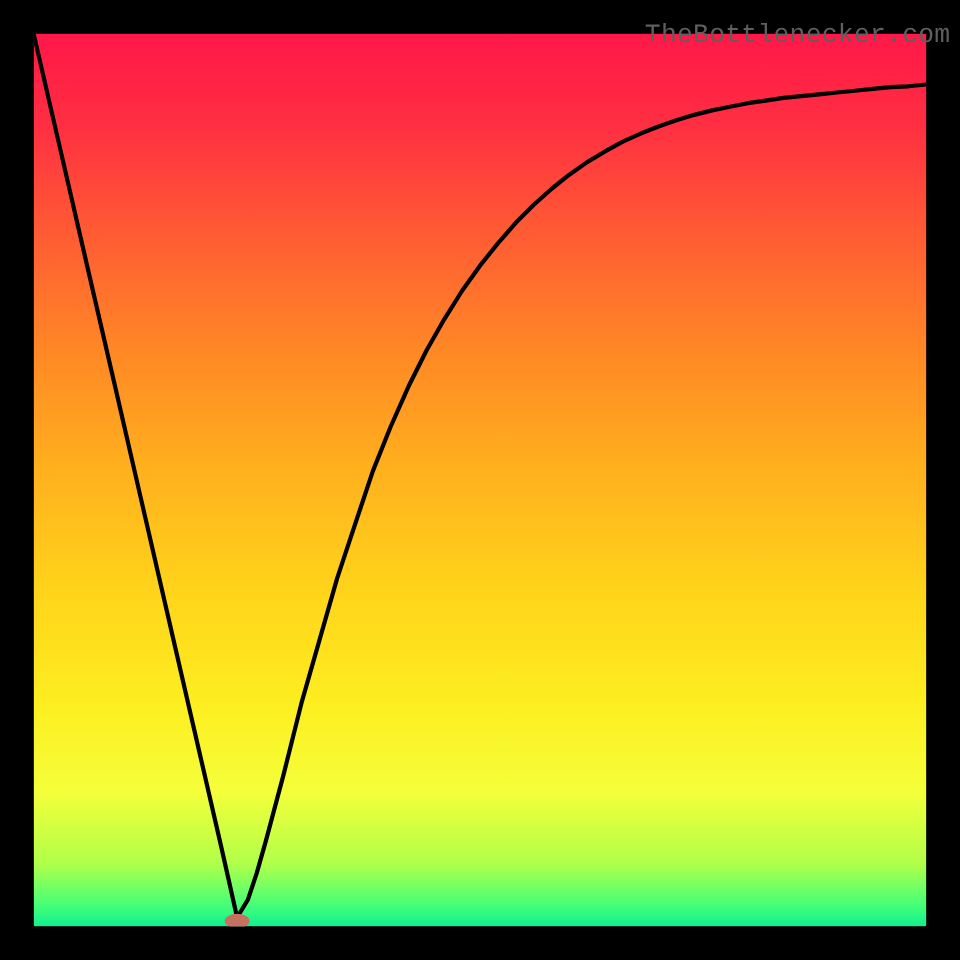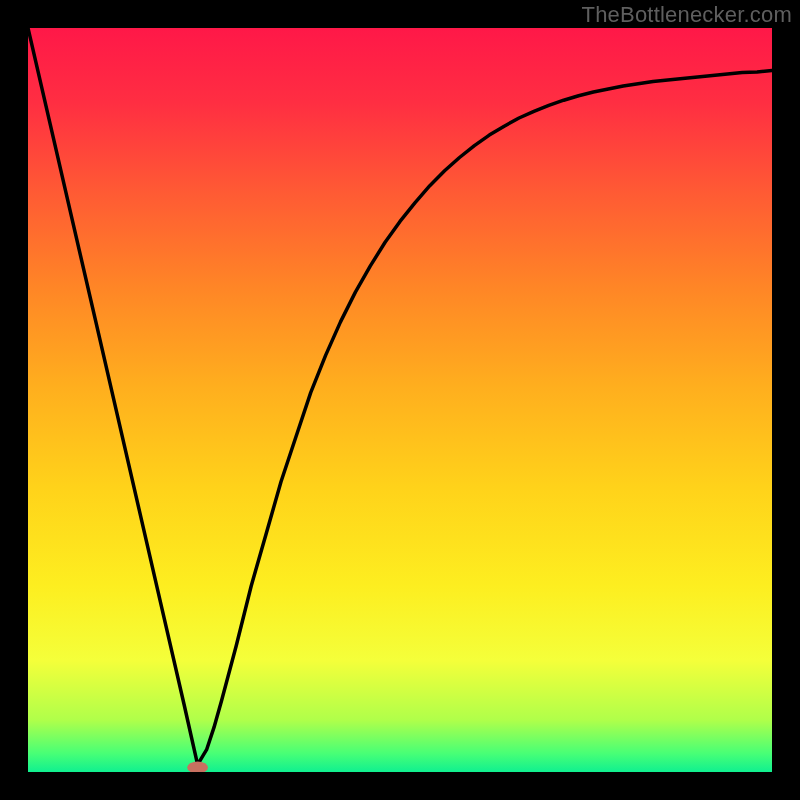--- a/index.html
+++ b/index.html
@@ -21,26 +21,27 @@
   }
   .plot {
     position: absolute;
     left: 0;
     top: 0;
     width: 744px;
     height: 744px;
   }
   .watermark {
     position: absolute;
-    top: 2px;
+    top: 17px;
     right: 8px;
     color: #5f5f5f;
     font-size: 22px;
     font-weight: 400;
     letter-spacing: 0.2px;
+    font-family: Liberation Mono, monospace;
   }
 </style>
 </head>
 <body>
 
 <div class="frame">
   <svg class="plot" viewBox="0 0 744 744" preserveAspectRatio="none">
     <defs>
       <linearGradient id="bg-grad" x1="0" y1="0" x2="0" y2="1">
           <stop offset="0%" stop-color="#ff1848"></stop>

